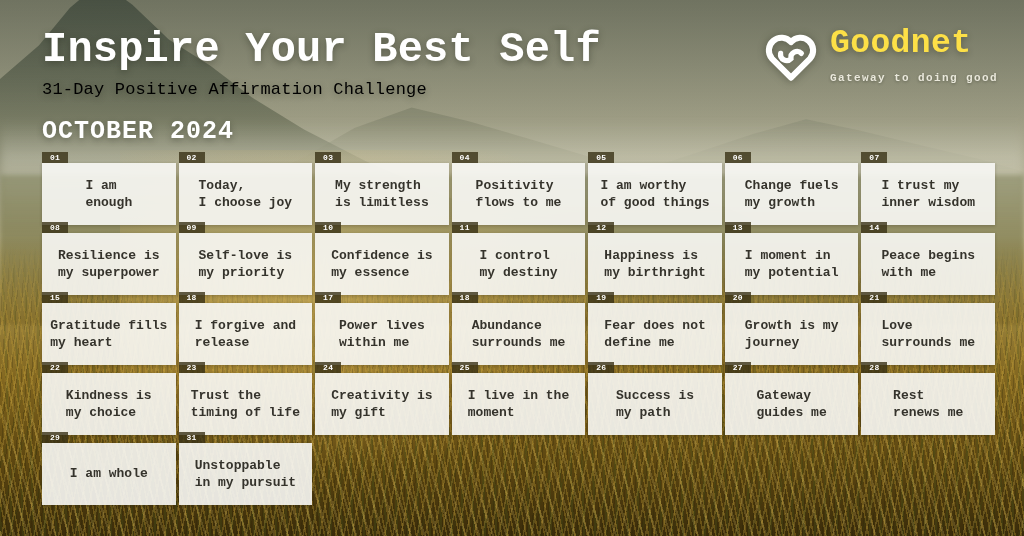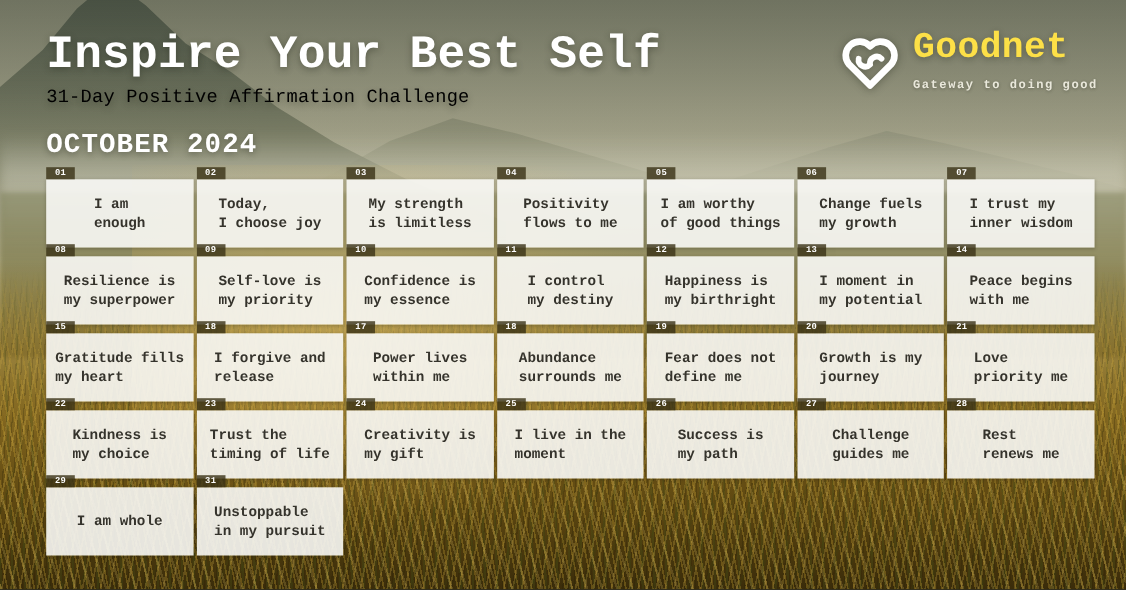--- a/index.html
+++ b/index.html
@@ -367,21 +367,21 @@
 define me</div>
       </div>
       <div class="card">
         <div class="card-num">20</div>
         <div class="card-text">Growth is my
 journey</div>
       </div>
       <div class="card">
         <div class="card-num">21</div>
         <div class="card-text">Love
-priority me</div>
+surrounds me</div>
       </div>
       <div class="card">
         <div class="card-num">22</div>
         <div class="card-text">Kindness is
 my choice</div>
       </div>
       <div class="card">
         <div class="card-num">23</div>
         <div class="card-text">Trust the
 timing of life</div>
@@ -396,21 +396,21 @@
         <div class="card-text">I live in the
 moment</div>
       </div>
       <div class="card">
         <div class="card-num">26</div>
         <div class="card-text">Success is
 my path</div>
       </div>
       <div class="card">
         <div class="card-num">27</div>
-        <div class="card-text">Challenge
+        <div class="card-text">Gateway
 guides me</div>
       </div>
       <div class="card">
         <div class="card-num">28</div>
         <div class="card-text">Rest
 renews me</div>
       </div>
       <div class="card">
         <div class="card-num">29</div>
         <div class="card-text">I am whole</div>

